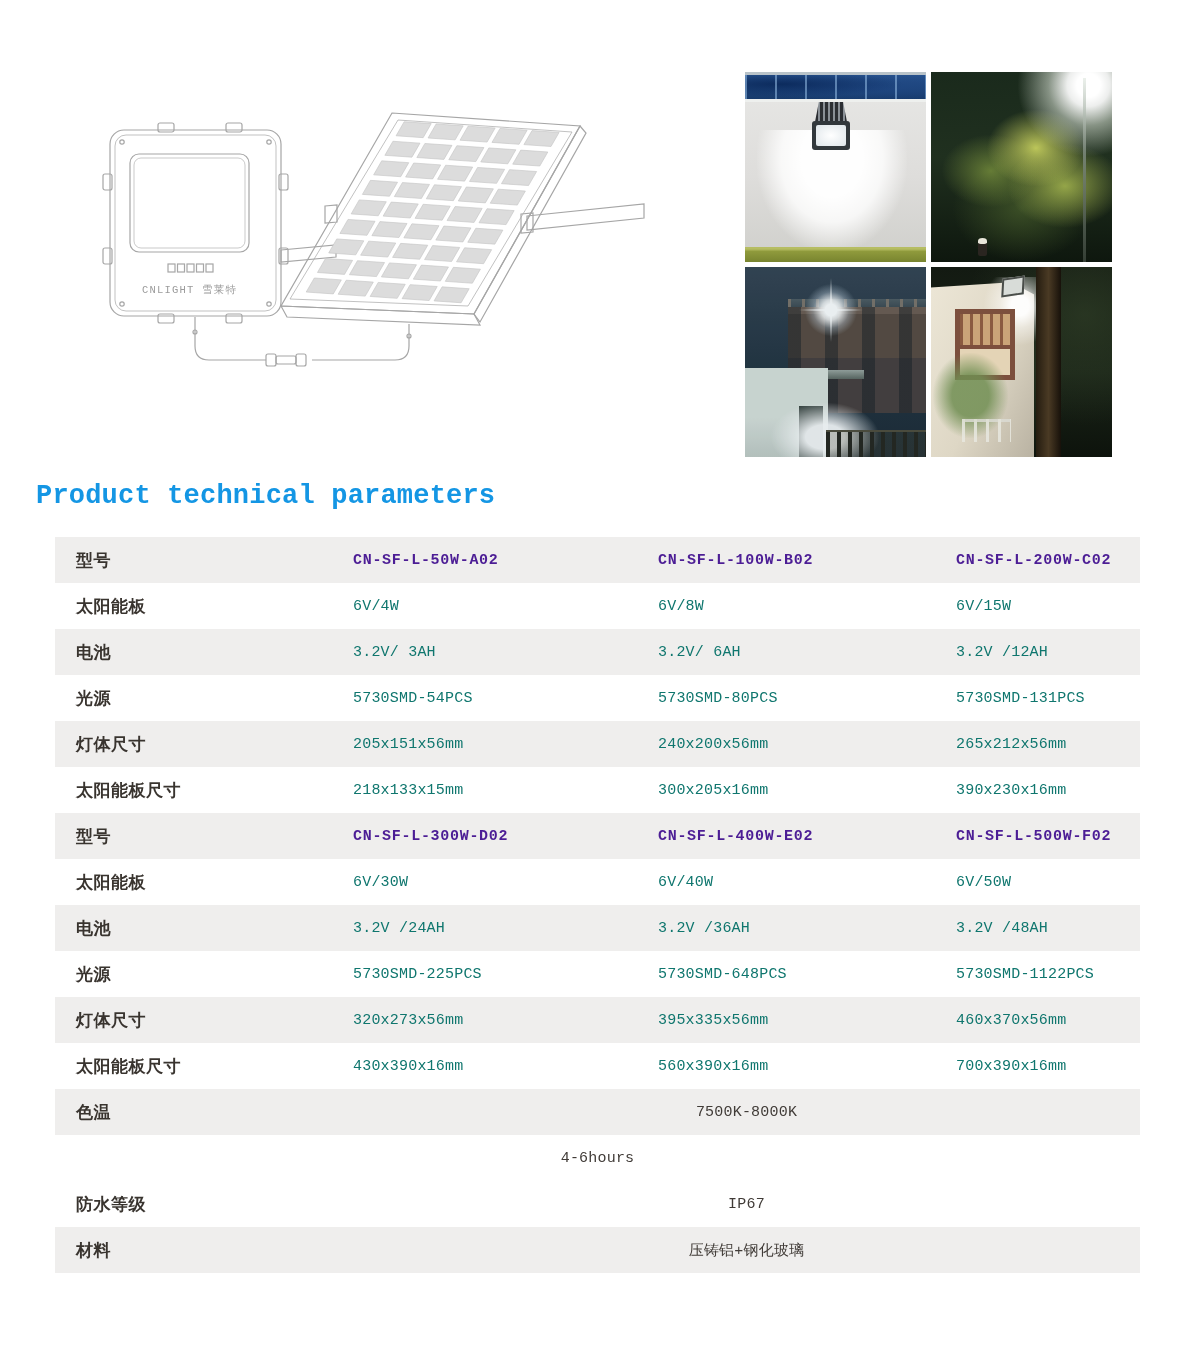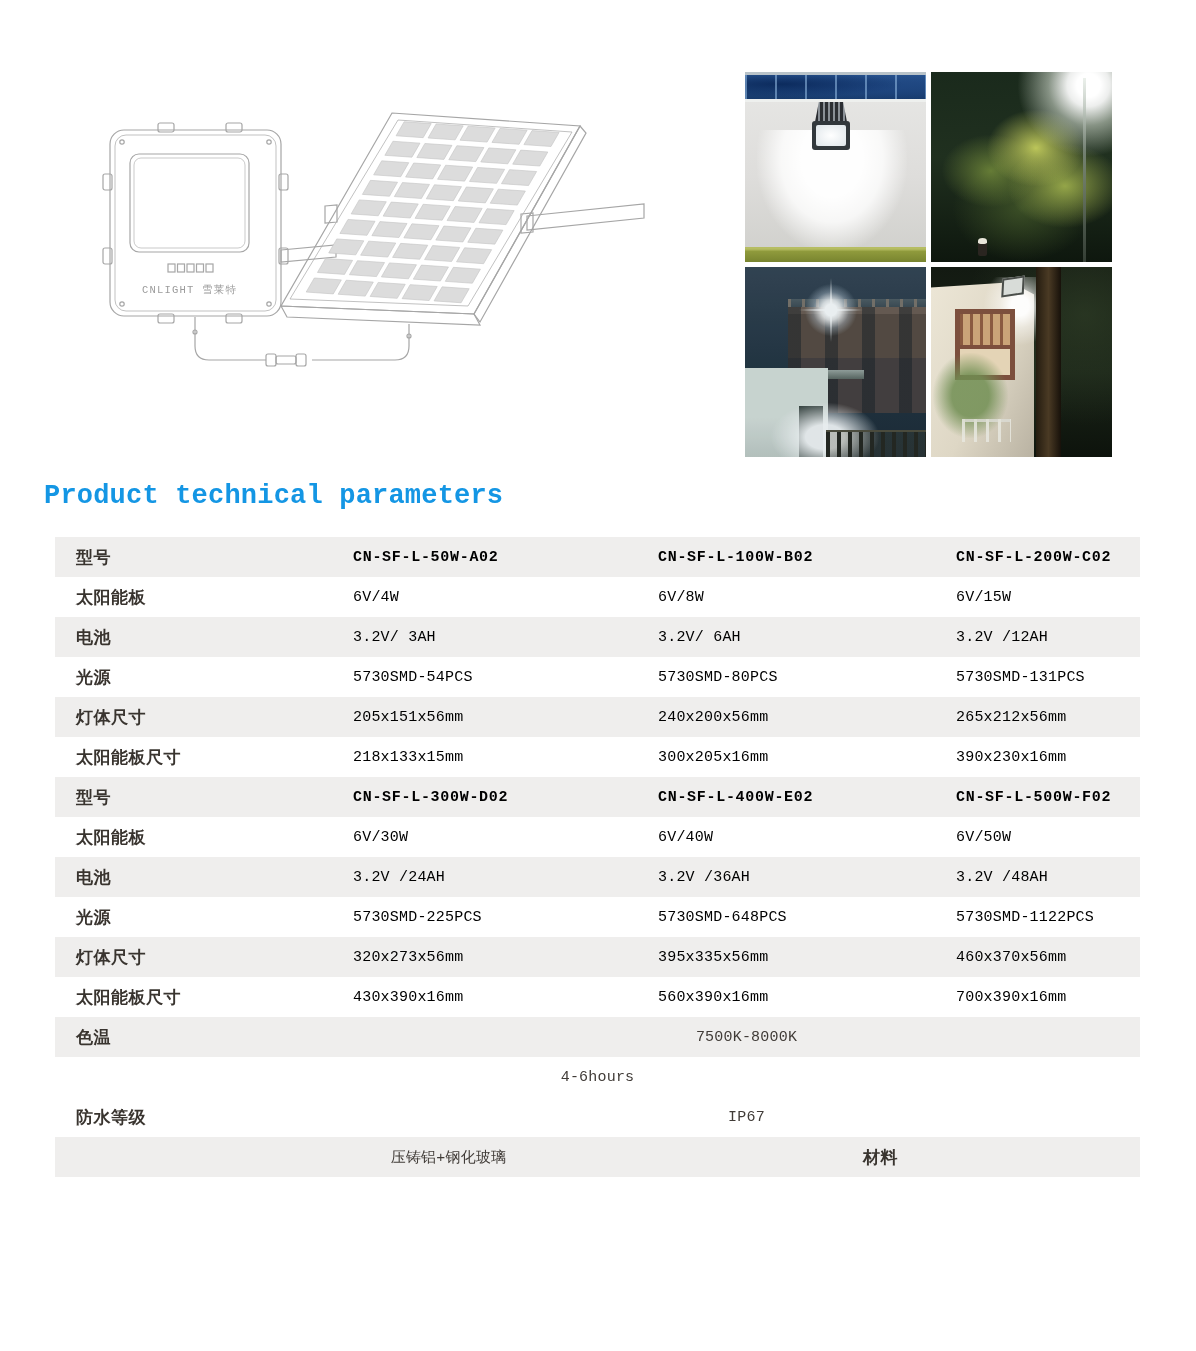--- a/index.html
+++ b/index.html
@@ -95,33 +95,33 @@
     background:repeating-linear-gradient(90deg,#8a5a40 0 3px,rgba(0,0,0,0) 3px 10px); }
   .p4-window::after { content:""; position:absolute; left:0; right:0; top:52%; height:4px; background:#7c4f3d; }
   .p4-trunk { position:absolute; left:58%; top:0; width:14%; height:100%;
     background:linear-gradient(90deg,#241c10,#4a3a24 50%,#17110a); }
   .p4-bush { position:absolute; left:1%; bottom:10%; width:75px; height:85px;
     background:radial-gradient(ellipse,rgba(112,142,82,.85) 0 35%,rgba(0,0,0,0) 72%); }
   .p4-railing { position:absolute; left:17%; bottom:8%; width:27%; height:12%; opacity:.85;
     background:repeating-linear-gradient(90deg,#e8e8e0 0 3px,rgba(0,0,0,0) 3px 12px),linear-gradient(180deg,#dcdcd4 0 3px,rgba(0,0,0,0) 3px); }
 
   
-  .section-title { position:absolute; left:44px; top:481px; margin:0;
+  .section-title { position:absolute; left:36px; top:481px; margin:0;
     font-size:27px; font-weight:bold; color:#1496e4; letter-spacing:.2px; }
 
   
   .spec-table { position:absolute; left:55px; top:537px; width:1085px; }
-  .row { display:flex; align-items:center; height:40px; background:#ffffff; }
+  .row { display:flex; align-items:center; height:46px; background:#ffffff; }
   .row.shaded { background:#efeeed; }
   .cell { white-space:nowrap; }
   .cell.label { width:277px; padding-left:21px; flex:none;
     font-size:17px; font-weight:bold; color:#39342f; letter-spacing:.5px; }
-  .cell.val { flex:none; font-size:15px; color:#000000; letter-spacing:.2px; }
+  .cell.val { flex:none; font-size:15px; color:#0f766e; letter-spacing:.2px; }
   .val.c1 { width:305px; } .val.c2 { width:298px; } .val.c3 { width:184px; }
-  .row.model .cell.val { font-weight:bold; letter-spacing:.7px; color:#000000; }
+  .row.model .cell.val { font-weight:bold; letter-spacing:.7px; color:#4c1d95; }
   .cell.merged { flex:1; text-align:center; 
     font-size:15px; color:#403b37; letter-spacing:.2px; }
 </style>
 </head>
 <body>
 
 <div class="page">
 
   <svg class="line-drawing" width="700" height="330" viewBox="0 0 700 330" fill="none" stroke="#a6a6a6" stroke-width="1.2">
     <g transform="translate(10,60)">
@@ -338,18 +338,18 @@
         <div class="cell merged">7500K-8000K</div>
       </div>
       <div class="row">
         <div class="cell merged">4-6hours</div>
       </div>
       <div class="row">
         <div class="cell label">防水等级</div>
         <div class="cell merged">IP67</div>
       </div>
       <div class="row shaded">
+        <div class="cell label">材料</div>
         <div class="cell merged">压铸铝+钢化玻璃</div>
-        <div class="cell label">材料</div>
       </div>
     </div>
 
 </div>
 
 </body></html>

